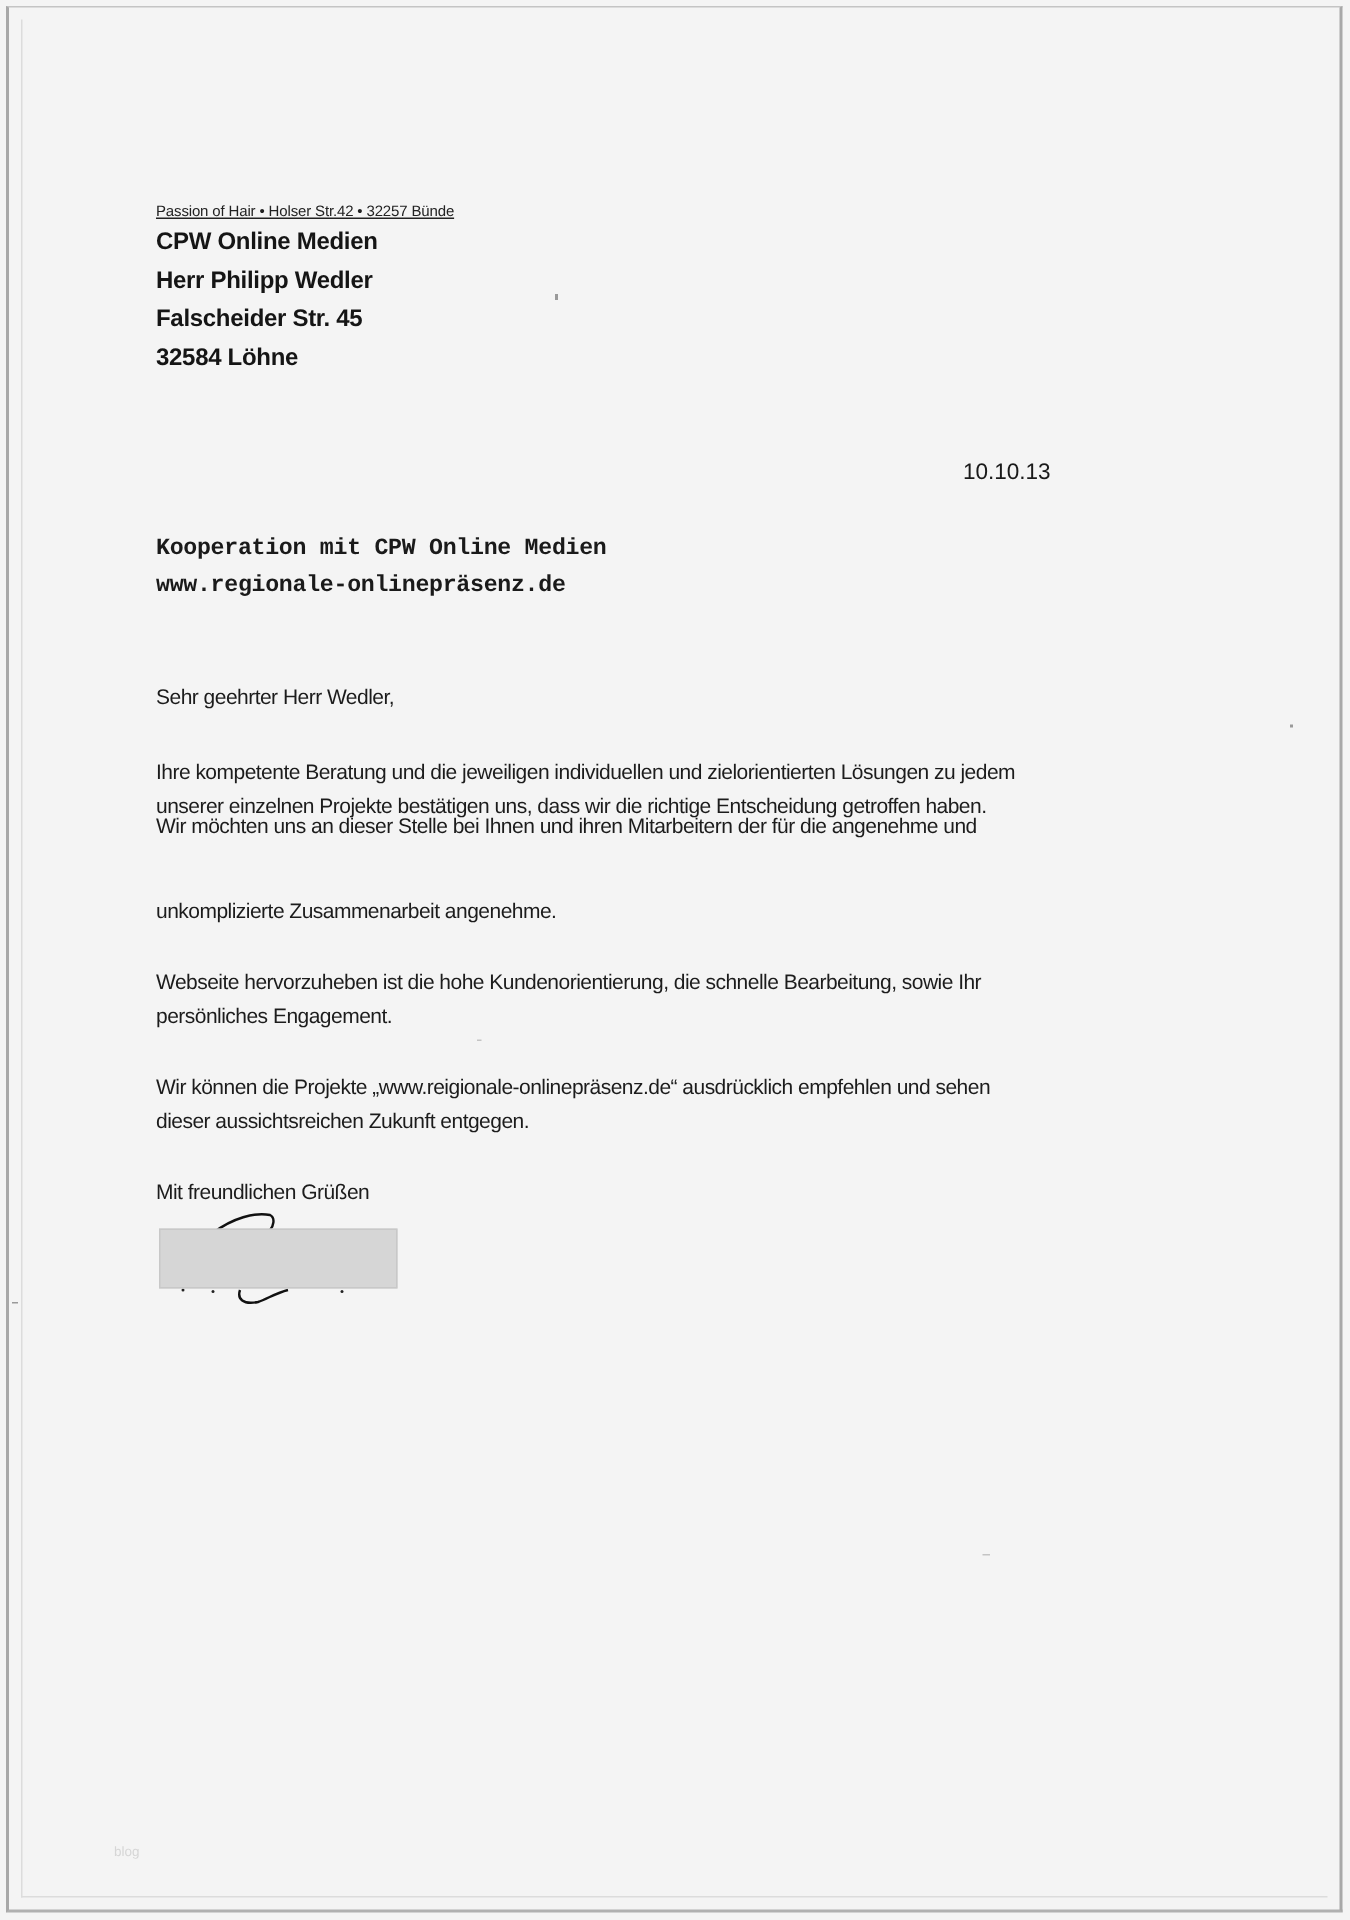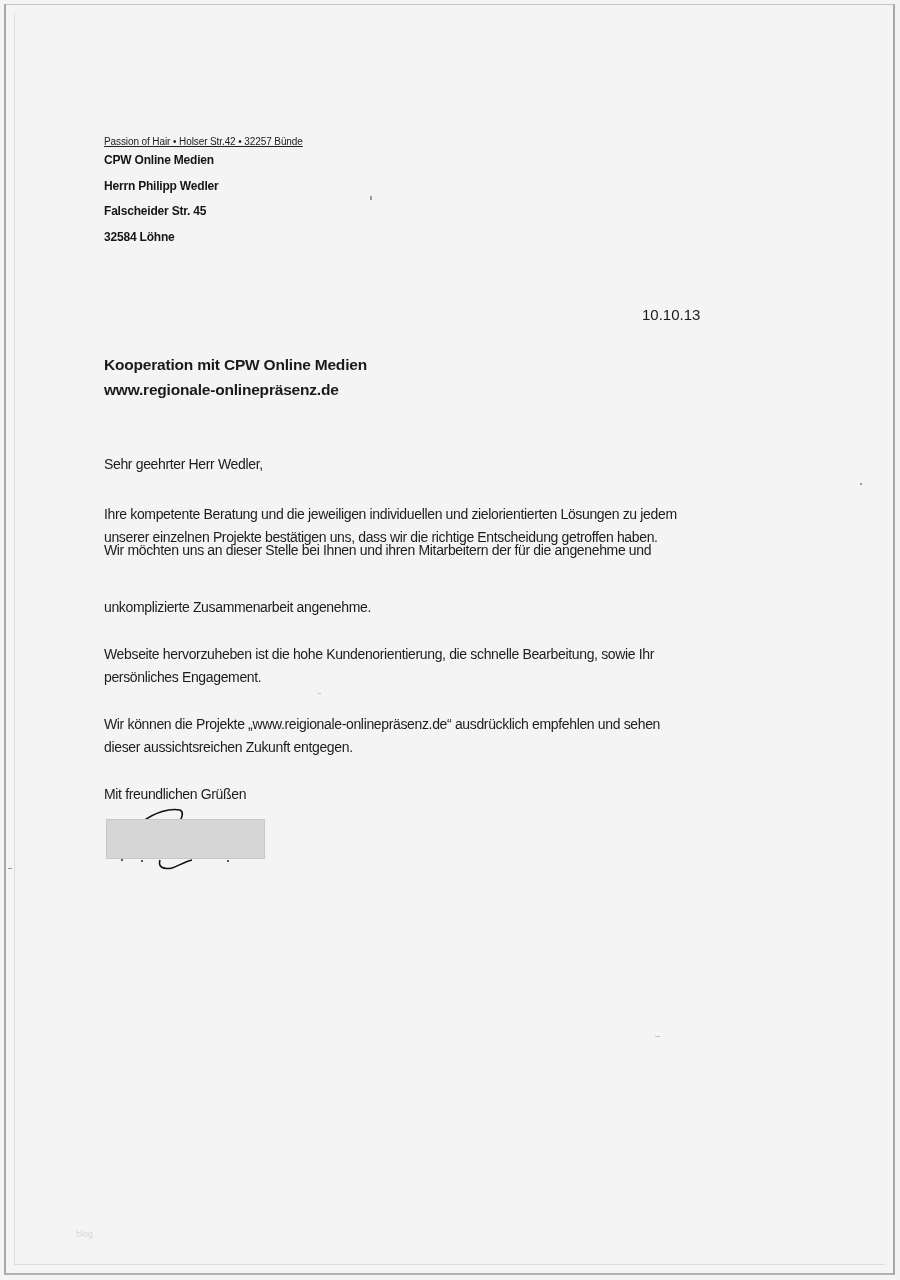--- a/index.html
+++ b/index.html
@@ -17,44 +17,44 @@
   .frame-inner {
     position:absolute; left:8px; top:8px; right:8px; bottom:8px;
     border-left:1px solid #dcdcdc; border-bottom:1px solid #dcdcdc;
   }
   .abs { position:absolute; white-space:nowrap; }
   .sender {
     left:104px; top:136px; font-size:10px; text-decoration:underline; color:#222;
     letter-spacing:-0.1px;
   }
   .addr {
-    left:104px; font-size:12px; font-weight:bold; color:#151515; letter-spacing:-0.2px;
+    left:104px; font-size:16px; font-weight:bold; color:#151515; letter-spacing:-0.2px;
   }
   .date { left:642px; top:306px; font-size:15px; }
-  .subject { left:104px; font-size:15.5px; font-weight:bold; letter-spacing:-0.2px; }
+  .subject { left:104px; font-size:15.5px; font-weight:bold; letter-spacing:-0.2px;font-family:Liberation Mono, monospace; }
   .body-line { left:104px; font-size:14px; letter-spacing:-0.35px; color:#1c1c1c; }
   .sig-box {
     position:absolute; left:106px; top:819px; width:159px; height:40px;
     background:#d6d6d6; border:1px solid #c8c8c8; box-sizing:border-box;
   }
   .sig-svg { position:absolute; left:100px; top:800px; }
   .watermark { left:39px; top:1229px; font-size:9px; color:#d6d6d6;margin-left:37px; }
   .speck { position:absolute; background:#9a9a9a; }
 </style>
 </head>
 <body>
 
 <div class="frame">
   <div class="frame-inner"></div>
 </div>
 
 <div class="abs sender">Passion of Hair • Holser  Str.42 • 32257 Bünde</div>
 
 <div class="abs addr" style="top:153px">CPW Online Medien</div>
-<div class="abs addr" style="top:179px">Herrn Philipp Wedler</div>
+<div class="abs addr" style="top:179px">Herr Philipp Wedler</div>
 <div class="abs addr" style="top:204px">Falscheider Str. 45</div>
 <div class="abs addr" style="top:230px">32584 Löhne</div>
 
 <div class="abs date">10.10.13</div>
 
 <div class="abs subject" style="top:356px">Kooperation mit CPW Online Medien</div>
 <div class="abs subject" style="top:381px">www.regionale-onlinepräsenz.de</div>
 
 <div class="abs body-line" style="top:456px">Sehr geehrter Herr Wedler,</div>
 

